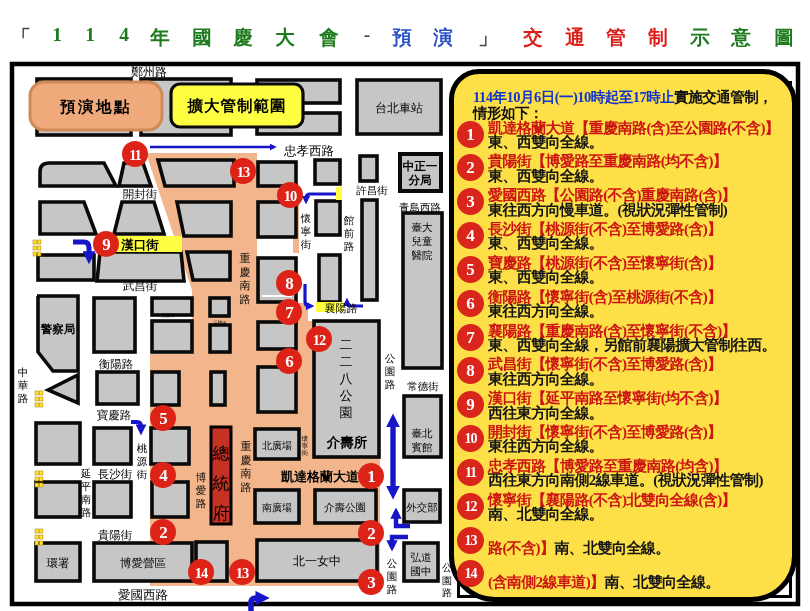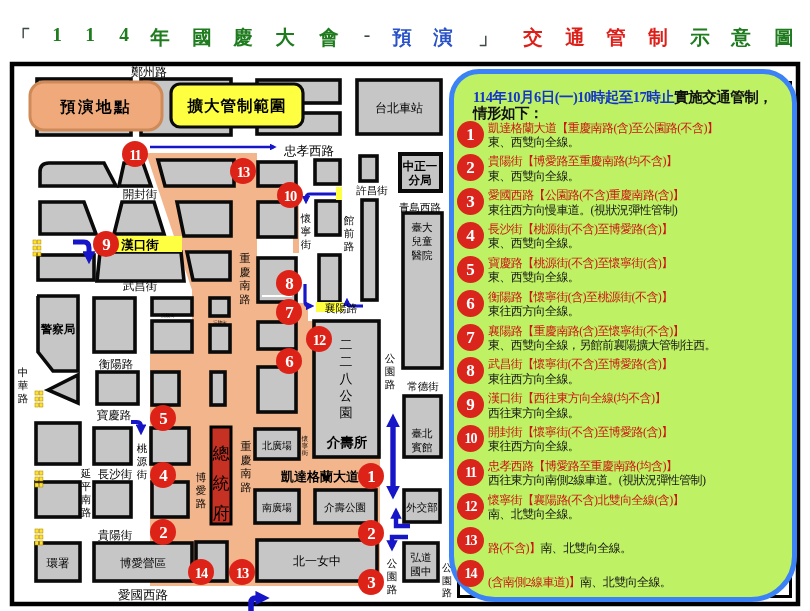--- a/index.html
+++ b/index.html
@@ -4,31 +4,31 @@
 <style>
 html,body{margin:0;padding:0;background:#fff;}
 body{width:810px;height:611px;position:relative;overflow:hidden;
   font-family:"Liberation Serif",serif;}
 .tc{position:absolute;top:24px;width:44px;text-align:center;
   font-size:19.5px;font-weight:bold;}
 .g{color:#1e7b1e}.bl{color:#2a52c8}.gy{color:#3c4a46}.rd{color:#dd1f1a}
 #panelblack{position:absolute;left:457px;top:81px;width:329px;height:511px;
   border:3.5px solid #000;background:#fff;}
 #panel{position:absolute;left:449px;top:69px;width:338px;height:523px;
-  border:5px solid #3b82f6;border-radius:30px 34px 46px 46px;background:#bef264;}
+  border:5px solid #000000;border-radius:30px 34px 46px 46px;background:#fde047;}
 #phead{position:absolute;left:19px;top:15px;font-size:14.5px;font-weight:bold;
   color:#101010;line-height:16px;letter-spacing:-0.5px;}
 #phead .bl{color:#1436c8}
 .item{position:absolute;left:3px;width:333px;}
 .inum{position:absolute;left:0;top:-1px;width:27px;height:27px;border-radius:50%;
   background:#da251c;color:#fff;text-align:center;font-weight:bold;
   font-size:17px;line-height:27px;font-family:"Liberation Serif",serif;}
 .inum.two{font-size:14px;letter-spacing:-1px;}
-.itxt{position:absolute;left:31px;top:-1px;width:300px;font-size:12px;
-  font-weight:normal;line-height:14.4px;letter-spacing:-0.6px;color:#161616;
+.itxt{position:absolute;left:31px;top:-1px;width:300px;font-size:15px;
+  font-weight:bold;line-height:14.4px;letter-spacing:-0.6px;color:#161616;
   white-space:nowrap;}
 .itxt .r{color:#cc1512}
 </style>
 </head>
 <body>
 
 <svg width="810" height="611" viewBox="0 0 810 611" style="position:absolute;left:0;top:0">
 <defs>
 <marker id="ah" viewBox="0 0 10 10" refX="6" refY="5" markerWidth="2.6" markerHeight="2.6" orient="auto-start-reverse">
         <path d="M0,0 L10,5 L0,10 z" fill="#1616c8"></path>
@@ -473,21 +473,21 @@
 <div class="itxt"><span class="r">襄陽路【重慶南路(含)至懷寧街(不含)】</span><br>東、西雙向全線，另館前襄陽擴大管制往西。</div>
 </div>
 
 <div class="item" style="top:284.3px">
 <span class="inum">8</span>
 <div class="itxt"><span class="r">武昌街【懷寧街(不含)至博愛路(含)】</span><br>東往西方向全線。</div>
 </div>
 
 <div class="item" style="top:318.1px">
 <span class="inum">9</span>
-<div class="itxt"><span class="r">漢口街【西往東方向全線(均不含)】</span><br>西往東方向全線。</div>
+<div class="itxt"><span class="r">漢口街【延平南路至懷寧街(均不含)】</span><br>西往東方向全線。</div>
 </div>
 
 <div class="item" style="top:352.0px">
 <span class="inum two">10</span>
 <div class="itxt"><span class="r">開封街【懷寧街(不含)至博愛路(含)】</span><br>東往西方向全線。</div>
 </div>
 
 <div class="item" style="top:385.8px">
 <span class="inum two">11</span>
 <div class="itxt"><span class="r">忠孝西路【博愛路至重慶南路(均含)】</span><br>西往東方向南側2線車道。(視狀況彈性管制)</div>

